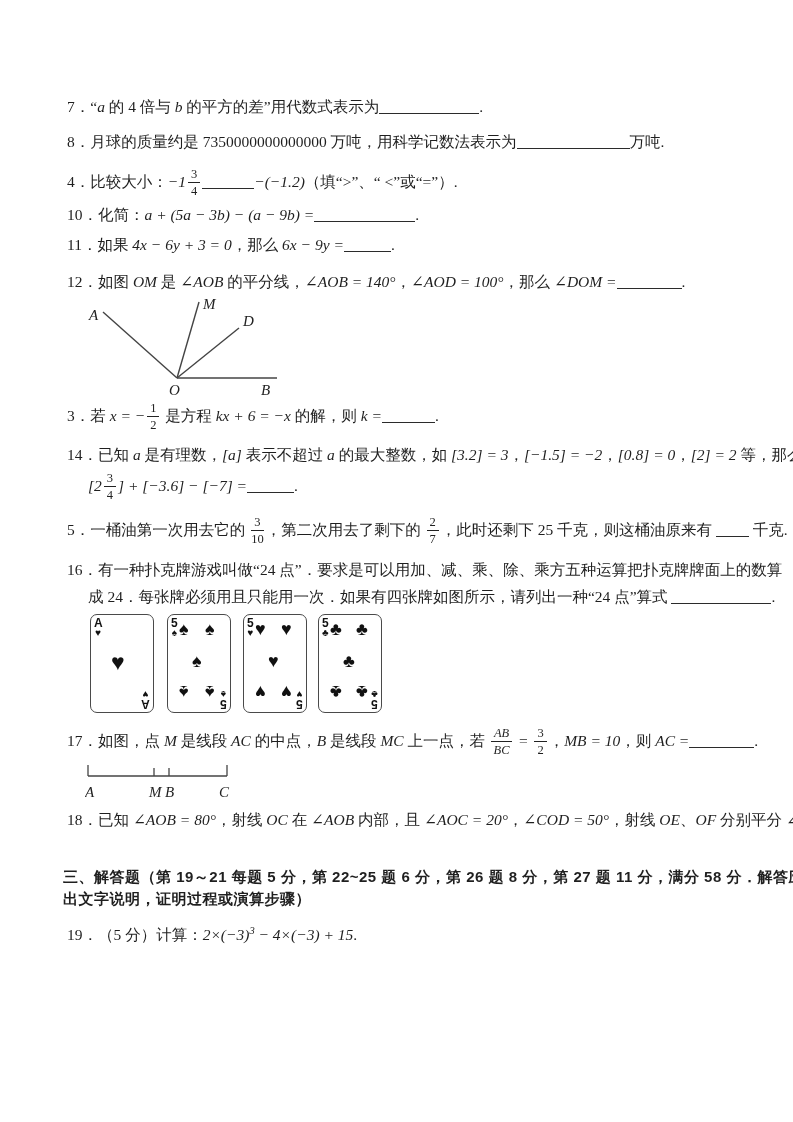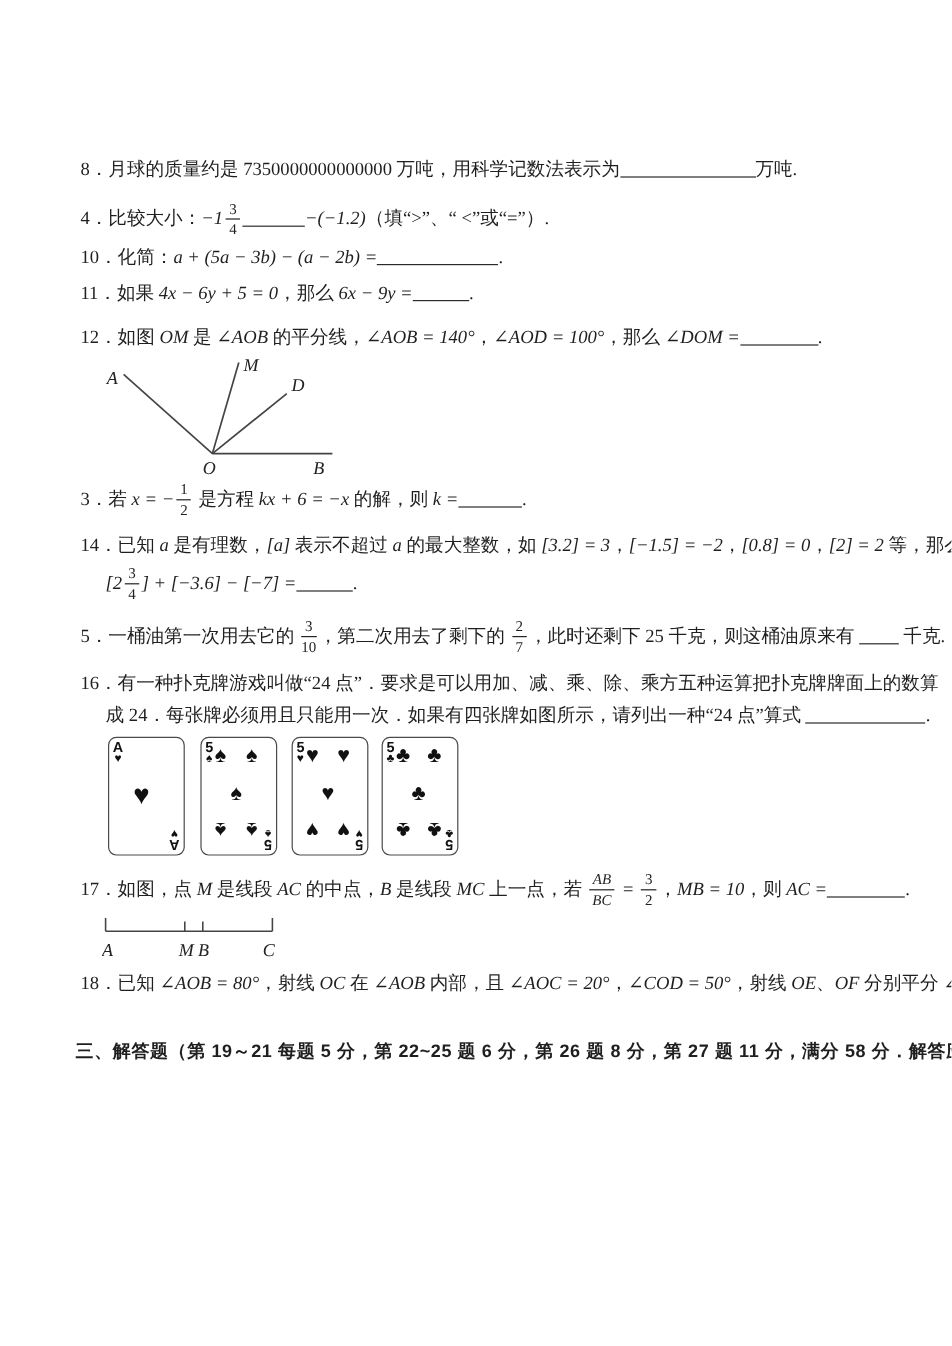--- a/index.html
+++ b/index.html
@@ -61,27 +61,28 @@
     position:absolute;top:1083px;left:0;right:0;text-align:center;
     font-weight:bold;font-size:16px;letter-spacing:2px;
     font-family:"Liberation Sans","DejaVu Sans",sans-serif;color:#222;
   }
 </style>
 </head>
 <body>
 
 <div class="page">
 
+  <div class="qline" style="top:96px"><span class="tx">7．“</span><span class="m">a</span><span class="tx"> 的 4 倍与 </span><span class="m">b</span><span class="tx"> 的平方的差”用代数式表示为</span><span class="blank" style="width: 100px;"></span><span class="tx">.</span></div>
   <div class="qline" style="top:131px"><span class="tx">8．月球的质量约是 7350000000000000 万吨，用科学记数法表示为</span><span class="blank" style="width: 113px;"></span><span class="tx">万吨.</span></div>
   <div class="qline" style="top:169px"><span class="tx">4．比较大小：</span><span class="m">−1</span><span class="frac">
         <span class="fn">3</span>
         <span class="fd">4</span>
       </span><span class="blank" style="width: 52px;"></span><span class="m">−(−1.2)</span><span class="tx">（填“&gt;”、“ &lt;”或“=”）.</span></div>
-  <div class="qline" style="top:204px"><span class="tx">10．化简：</span><span class="m">a + (5a − 3b) − (a − 2b) =</span><span class="blank" style="width: 101px;"></span><span class="tx">.</span></div>
-  <div class="qline" style="top:234px"><span class="tx">11．如果 </span><span class="m">4x − 6y + 5 = 0</span><span class="tx">，那么 </span><span class="m">6x − 9y =</span><span class="blank" style="width: 47px;"></span><span class="tx">.</span></div>
+  <div class="qline" style="top:204px"><span class="tx">10．化简：</span><span class="m">a + (5a − 3b) − (a − 9b) =</span><span class="blank" style="width: 101px;"></span><span class="tx">.</span></div>
+  <div class="qline" style="top:234px"><span class="tx">11．如果 </span><span class="m">4x − 6y + 3 = 0</span><span class="tx">，那么 </span><span class="m">6x − 9y =</span><span class="blank" style="width: 47px;"></span><span class="tx">.</span></div>
   <div class="qline" style="top:271px"><span class="tx">12．如图 </span><span class="m">OM</span><span class="tx"> 是 </span><span class="m">∠AOB</span><span class="tx"> 的平分线，</span><span class="m">∠AOB = 140°</span><span class="tx">，</span><span class="m">∠AOD = 100°</span><span class="tx">，那么 </span><span class="m">∠DOM =</span><span class="blank" style="width: 65px;"></span><span class="tx">.</span></div>
 
   <div class="fig" style="left:85px;top:296px">
     <svg width="215" height="108" viewBox="0 0 215 108">
       <line x1="92" y1="82" x2="18" y2="16" stroke="#444" stroke-width="1.4"></line>
       <line x1="92" y1="82" x2="114" y2="6" stroke="#444" stroke-width="1.4"></line>
       <line x1="92" y1="82" x2="154" y2="32" stroke="#444" stroke-width="1.4"></line>
       <line x1="92" y1="82" x2="192" y2="82" stroke="#444" stroke-width="1.4"></line>
       <text x="4" y="24">A</text>
       <text x="118" y="13">M</text>
@@ -187,15 +188,17 @@
       <text x="0" y="35">A</text>
       <text x="64" y="35">M</text>
       <text x="80" y="35">B</text>
       <text x="134" y="35">C</text>
     </svg>
   </div>
 
   <div class="qline" style="top:809px"><span class="tx">18．已知 </span><span class="m">∠AOB = 80°</span><span class="tx">，射线 </span><span class="m">OC</span><span class="tx"> 在 </span><span class="m">∠AOB</span><span class="tx"> 内部，且 </span><span class="m">∠AOC = 20°</span><span class="tx">，</span><span class="m">∠COD = 50°</span><span class="tx">，射线 </span><span class="m">OE</span><span class="tx">、</span><span class="m">OF</span><span class="tx"> 分别平分 </span><span class="m">∠BOC</span></div>
 
   <div class="qline secleft bold" style="top:866px"><span class="tx">三、解答题（第 19～21 每题 5 分，第 22~25 题 6 分，第 26 题 8 分，第 27 题 11 分，满分 58 分．解答应写</span></div>
-
+  <div class="qline secleft bold" style="top:888px"><span class="tx">出文字说明，证明过程或演算步骤）</span></div>
+
+  <div class="qline" style="top:920px"><span class="tx">19．（5 分）计算：</span><span class="m">2×(−3)</span><sup class="seg-sup">3</sup><span class="m"> − 4×(−3) + 15</span><span class="tx">.</span></div>
 
 </div>
 
 </body></html>

